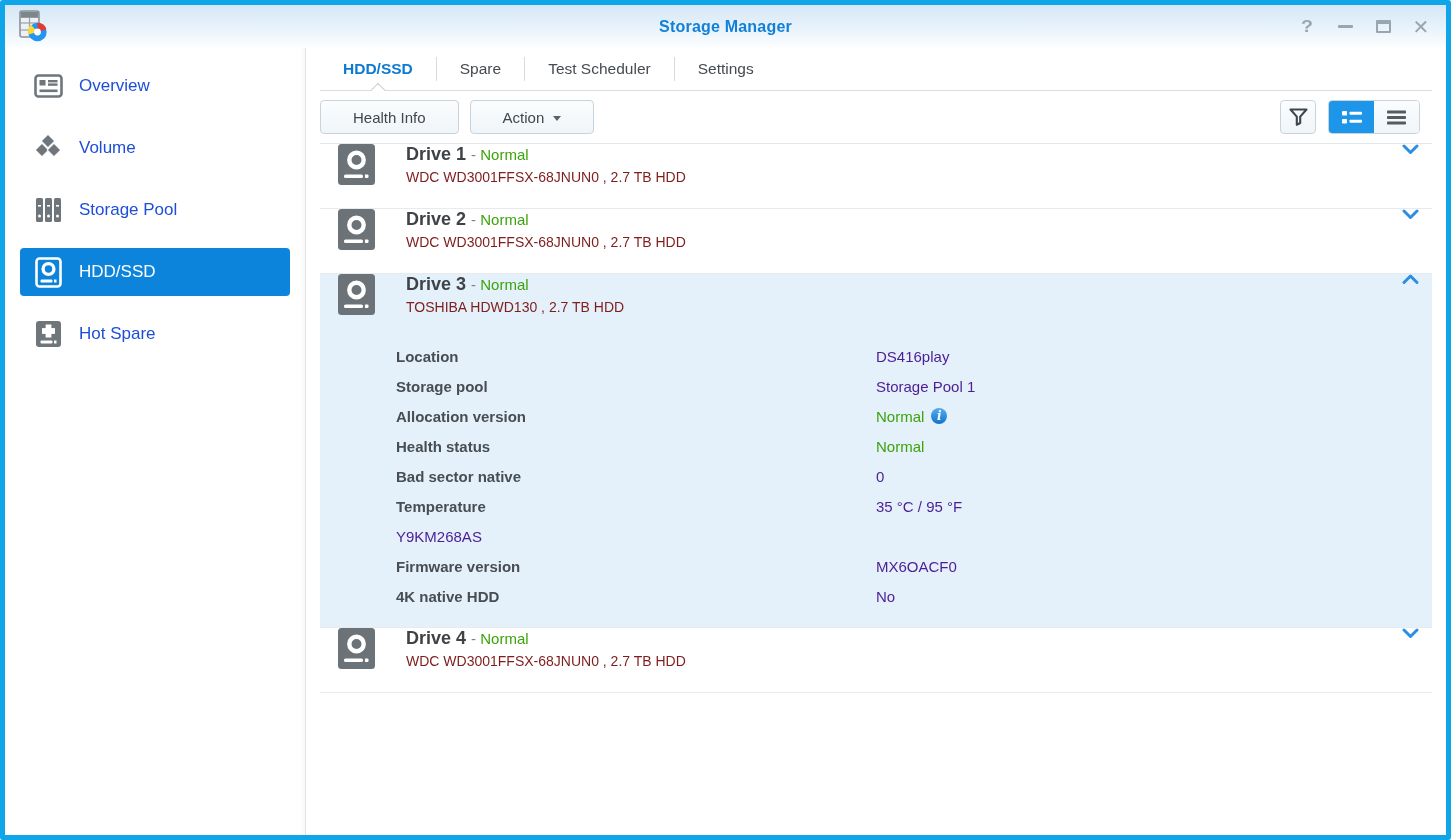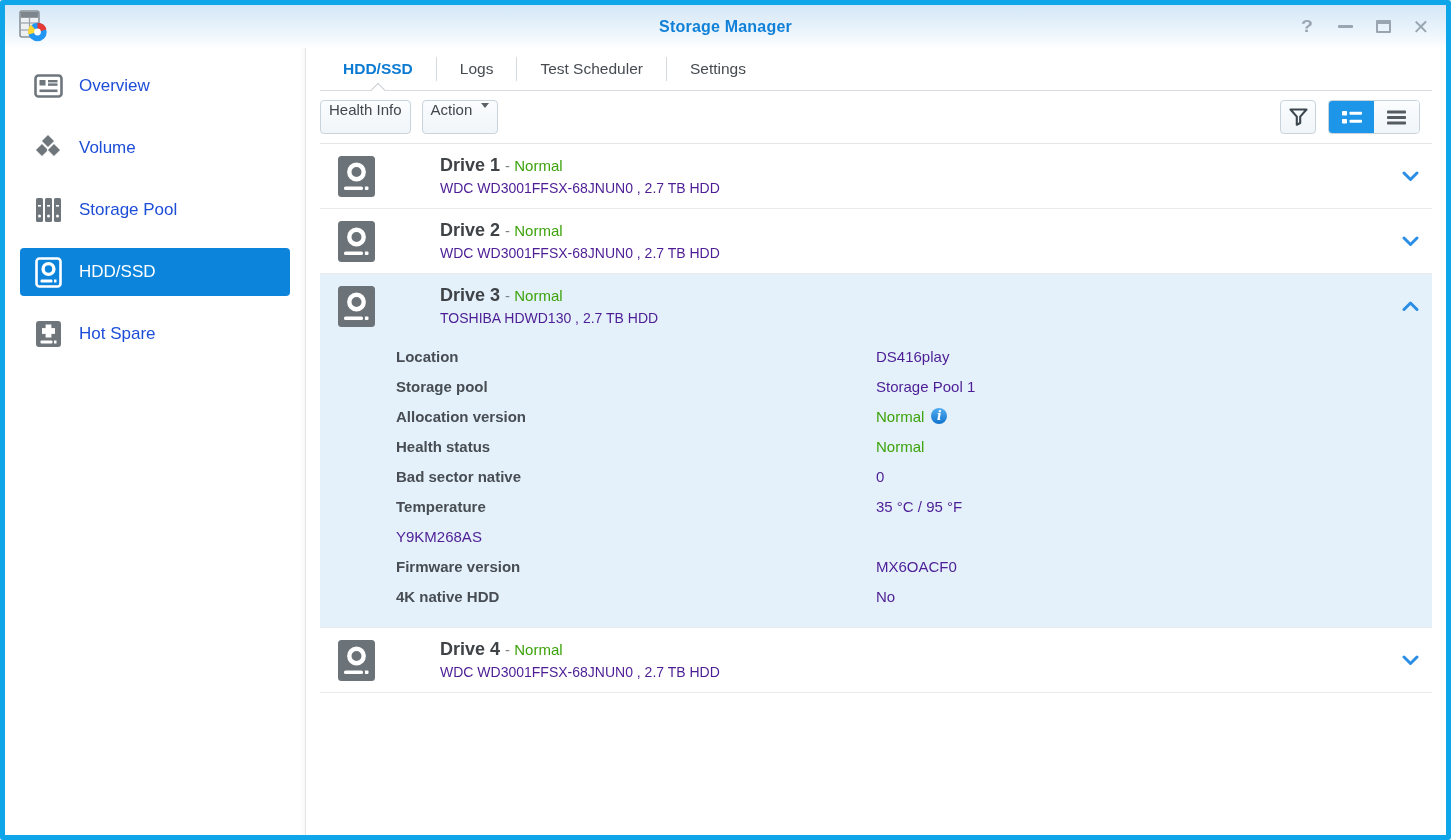--- a/index.html
+++ b/index.html
@@ -51,51 +51,51 @@
   }
   .tab.active { color:#0b7ad2; font-weight:bold; }
   .tab.active::after {
     content:""; position:absolute; left:50%; bottom:-6px; width:10px; height:10px;
     background:#fff; border-top:1px solid #c9ced3; border-left:1px solid #c9ced3;
     transform:translateX(-50%) rotate(45deg); z-index:2;
   }
   .tab-sep { width:1px; background:#d5dadf; margin:9px 0; }
   .toolbar { padding:9px 0; display:flex; align-items:center; border-bottom:1px solid #e4e7ea; }
   .btn {
-    height:34px; padding:0 8px; margin-right:11px;
+    height:34px; padding:0 32px; margin-right:11px;
     background:linear-gradient(#fbfdfe,#f0f5f9);
     border:1px solid #c9d3db; border-radius:4px;
     font-size:15px; color:#41474d; font-family:inherit; cursor:pointer;
-    display:flex; 
+    display:flex; align-items:center;
   }
   .caret { width:0; height:0; border-left:4px solid transparent; border-right:4px solid transparent;
            border-top:5px solid #5a6268; margin-left:9px; margin-top:2px; }
   .tools-right { margin-left:auto; display:flex; align-items:center; margin-right:12px; }
   .icon-btn {
     width:36px; height:34px; background:linear-gradient(#fbfdfe,#f0f5f9);
     border:1px solid #c9d3db; border-radius:4px; display:flex; align-items:center; justify-content:center;
     cursor:pointer;
   }
   .seg { display:flex; margin-left:12px; border-radius:4px; overflow:hidden; border:1px solid #c9d3db; }
   .seg-btn { width:45px; height:32px; display:flex; align-items:center; justify-content:center;
              background:linear-gradient(#fbfdfe,#f0f5f9); cursor:pointer; }
   .seg-btn.active { background:#1d95e8; }
   .seg-btn + .seg-btn { border-left:1px solid #c9d3db; }
   .seg-btn.active + .seg-btn { border-left:none; }
   
   .drive-list { flex:1; overflow:hidden; }
   .drive-group { border-bottom:1px solid #e7ebee; }
   .drive-group.expanded { background:#e4f1fa; }
-  .drive-row { height:64px; display:flex; align-items:center; cursor:pointer;gap:34px; }
+  .drive-row { height:64px; display:flex; cursor:pointer; }
   .drive-ic { margin-left:18px; flex:0 0 37px; }
   .drive-text { margin-left:31px; }
   .drive-title { font-size:18px; font-weight:bold; color:#3f4347; line-height:21px; }
   .dash { font-weight:normal; font-size:15px; color:#7a8288; }
   .status-green { font-weight:normal; font-size:15px; color:#3da30b; }
-  .drive-model { font-size:14px; color:#4c1d95; line-height:20px; margin-top:2px; }
+  .drive-model { font-size:14px; color:#7f1d1d; line-height:20px; margin-top:2px; }
   .chev { margin-left:auto; margin-right:13px; cursor:pointer; display:flex; }
   .details { padding:3px 0 16px 76px; }
   .detail-row { display:flex; height:30px; align-items:center; font-size:15px; }
   .detail-label { width:480px; font-weight:bold; color:#474d53; }
   .detail-value { color:#4c1d95; display:flex; align-items:center; }
   .detail-value.green { color:#3da30b; }
   .info-icon {
     width:16px; height:16px; border-radius:50%; margin-left:7px;
     background:linear-gradient(#53aef0,#1173cd); color:#fff;
     font-family:"DejaVu Serif",serif; font-style:italic; font-weight:bold; font-size:12px;
@@ -208,21 +208,21 @@
         <span>Hot Spare</span>
       </div>
 
     </div>
 
     <div class="main">
 
       <div class="tabbar">
         <div class="tab active">HDD/SSD</div>
         <div class="tab-sep"></div>
-        <div class="tab">Logs</div>
+        <div class="tab">Spare</div>
         <div class="tab-sep"></div>
         <div class="tab">Test Scheduler</div>
         <div class="tab-sep"></div>
         <div class="tab">Settings</div>
       </div>
 
       <div class="toolbar">
         <button class="btn">
           <span>Health Info</span>
         </button>

